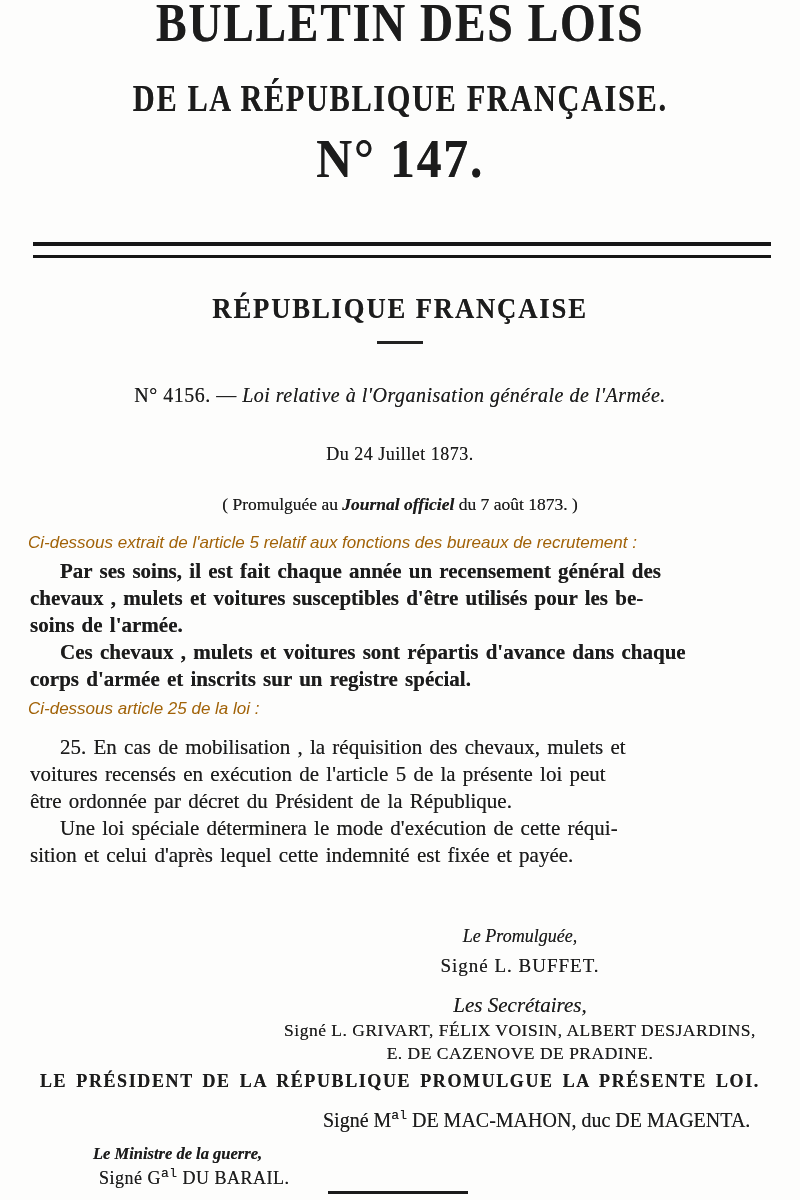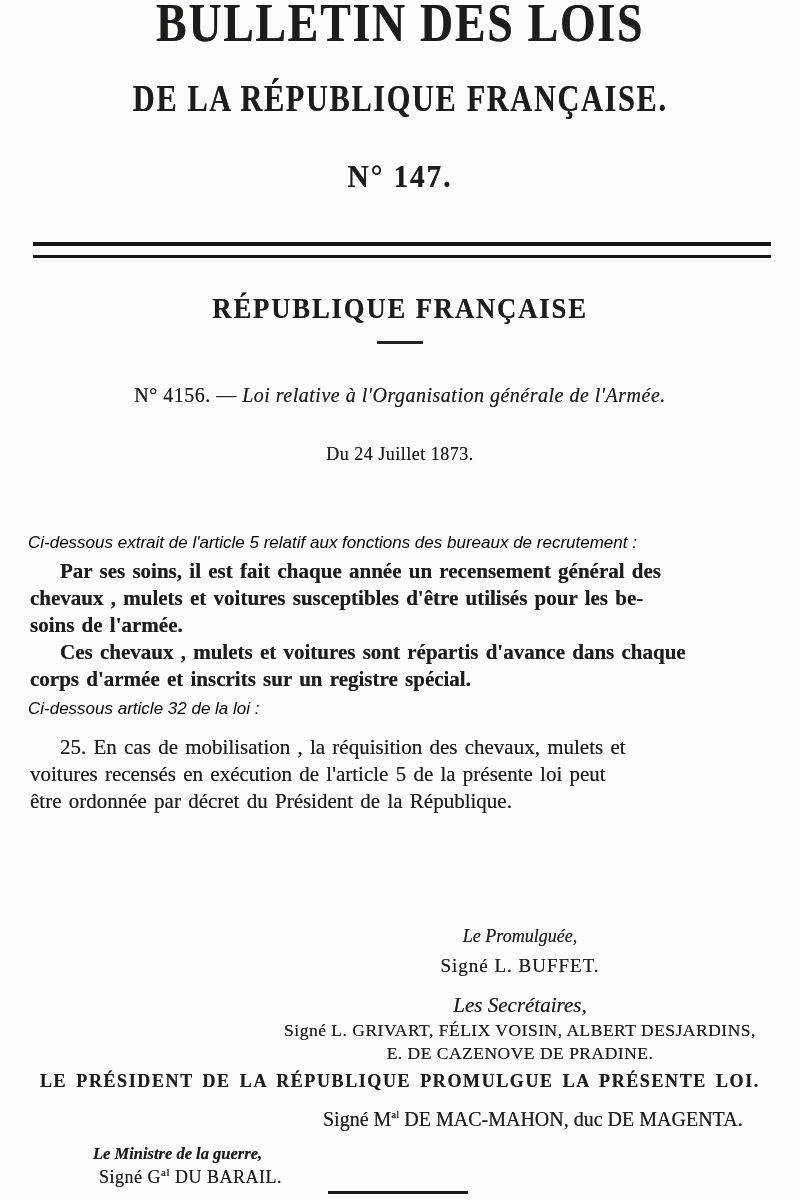--- a/index.html
+++ b/index.html
@@ -13,41 +13,41 @@
   }
   .abs{position:absolute;}
   .center{left:0;right:0;text-align:center;}
   .ink{text-shadow:0 0 0.5px rgba(20,20,20,0.65);}
 
   
   .masthead-title{top:-6px;font-weight:bold;font-size:54px;line-height:58px;white-space:nowrap;}
   .masthead-title .squeeze{display:inline-block;transform:scaleX(0.85);transform-origin:center;letter-spacing:2px;}
   .masthead-subtitle{top:76px;font-weight:bold;font-size:38px;line-height:44px;white-space:nowrap;}
   .masthead-subtitle .squeeze{display:inline-block;transform:scaleX(0.80);transform-origin:center;letter-spacing:2px;}
-  .issue-number{top:150px;font-weight:bold;font-size:32px;line-height:52px;}
+  .issue-number{top:133px;font-weight:bold;font-size:54px;line-height:52px;}
   .issue-number .squeeze{display:inline-block;transform:scaleX(0.92);transform-origin:center;letter-spacing:2px;}
 
   .rule-double{top:242px;left:33px;width:738px;height:9px;
     border-top:4px solid #161616;border-bottom:3px solid #161616;}
 
   
   .republic-heading{top:292px;font-weight:bold;font-size:29px;line-height:32px;white-space:nowrap;}
   .republic-heading .squeeze{display:inline-block;transform:scaleX(0.92);transform-origin:center;letter-spacing:2px;}
   .section-dash{top:341px;left:50%;margin-left:-23px;width:46px;height:3px;background:#222;}
 
   .law-line{top:384px;font-size:20px;letter-spacing:0.5px;}
   .law-line .law-title{font-style:italic;}
   .law-date{top:444px;font-size:18px;letter-spacing:0.5px;}
   .promulgation-note{top:494px;font-size:17.5px;}
   .promulgation-note .journal{font-style:italic;font-weight:bold;}
 
   
   .annotation{
     font-family:"Liberation Sans", sans-serif;
-    font-style:italic;font-size:17px;color:#000000;
+    font-style:italic;font-size:17px;color:#a16207;
     left:28px;white-space:nowrap;
   }
   .annotation-1{top:533px;}
   .annotation-2{top:699px;}
 
   
   .bodyblock{left:30px;width:748px;font-size:21px;line-height:27px;word-spacing:2px;}
   .bodyblock p{margin:0;text-indent:30px;white-space:pre-line;}
   .article5-block{top:558px;font-weight:bold;}
   .article25-block{top:734px;}
@@ -56,21 +56,21 @@
   .sig{left:270px;width:500px;text-align:center;white-space:nowrap;}
   .president-label{top:926px;font-style:italic;font-size:18px;}
   .president-signed{top:955px;font-size:19px;letter-spacing:1px;}
   .secretaries-label{top:993px;font-style:italic;font-size:21px;}
   .secretaries-line1{top:1020px;font-size:17.5px;letter-spacing:0.5px;}
   .secretaries-line2{top:1043px;font-size:17.5px;letter-spacing:0.5px;}
 
   .promulgation-statement{top:1071px;left:40px;font-weight:bold;font-size:18px;
     letter-spacing:1.6px;word-spacing:3px;white-space:nowrap;}
   .marshal-signature{top:1108px;left:323px;font-size:20px;white-space:nowrap;}
-  .marshal-signature sup,.minister-signed sup{font-size:11px;}
+  .marshal-signature sup,.minister-signed sup{font-size:13px;font-family:Liberation Mono, monospace;}
   .minister-label{top:1144px;left:93px;font-style:italic;font-weight:bold;font-size:16.5px;}
   .minister-signed{top:1166px;left:99px;font-size:18px;letter-spacing:0.5px;}
   .closing-rule{top:1191px;left:328px;width:140px;height:3px;background:#1a1a1a;}
 </style>
 </head>
 <body>
 
 <div class="page">
 
   <div class="abs center masthead-title ink">
@@ -92,37 +92,42 @@
   </div>
 
   <div class="abs section-dash"></div>
 
   <div class="abs center law-line ink">
     <span class="law-ref">N° 4156. — </span><span class="law-title">Loi relative à l'Organisation générale de l'Armée.</span>
   </div>
 
   <div class="abs center law-date ink">Du 24 Juillet 1873.</div>
 
+  <div class="abs center promulgation-note ink">
+    <span>( Promulguée au </span><span class="journal">Journal officiel</span><span> du 7 août 1873. )</span>
+  </div>
 
   <div class="abs annotation annotation-1">Ci-dessous extrait de l'article 5 relatif aux fonctions des bureaux de recrutement :</div>
 
   <div class="abs bodyblock article5-block ink">
     <p>Par ses soins, il est fait chaque année un recensement général des
 chevaux , mulets et voitures susceptibles d'être utilisés pour les be-
 soins de l'armée.</p>
     <p>Ces chevaux , mulets et voitures sont répartis d'avance dans chaque
 corps d'armée et inscrits sur un registre spécial.</p>
   </div>
 
-  <div class="abs annotation annotation-2">Ci-dessous article 32 de la loi :</div>
+  <div class="abs annotation annotation-2">Ci-dessous article 25 de la loi :</div>
 
   <div class="abs bodyblock article25-block ink">
     <p>25. En cas de mobilisation , la réquisition des chevaux, mulets et
 voitures recensés en exécution de l'article 5 de la présente loi peut
 être ordonnée par décret du Président de la République.</p>
+    <p>Une loi spéciale déterminera le mode d'exécution de cette réqui-
+sition et celui d'après lequel cette indemnité est fixée et payée.</p>
   </div>
 
   <div class="abs sig president-label ink">Le Promulguée,</div>
   <div class="abs sig president-signed ink">Signé L. BUFFET.</div>
   <div class="abs sig secretaries-label ink">Les Secrétaires,</div>
   <div class="abs sig secretaries-line1 ink">Signé L. GRIVART, FÉLIX VOISIN, ALBERT DESJARDINS,</div>
   <div class="abs sig secretaries-line2 ink">E. DE CAZENOVE DE PRADINE.</div>
 
   <div class="abs promulgation-statement ink">LE PRÉSIDENT DE LA RÉPUBLIQUE PROMULGUE LA PRÉSENTE LOI.</div>
 

